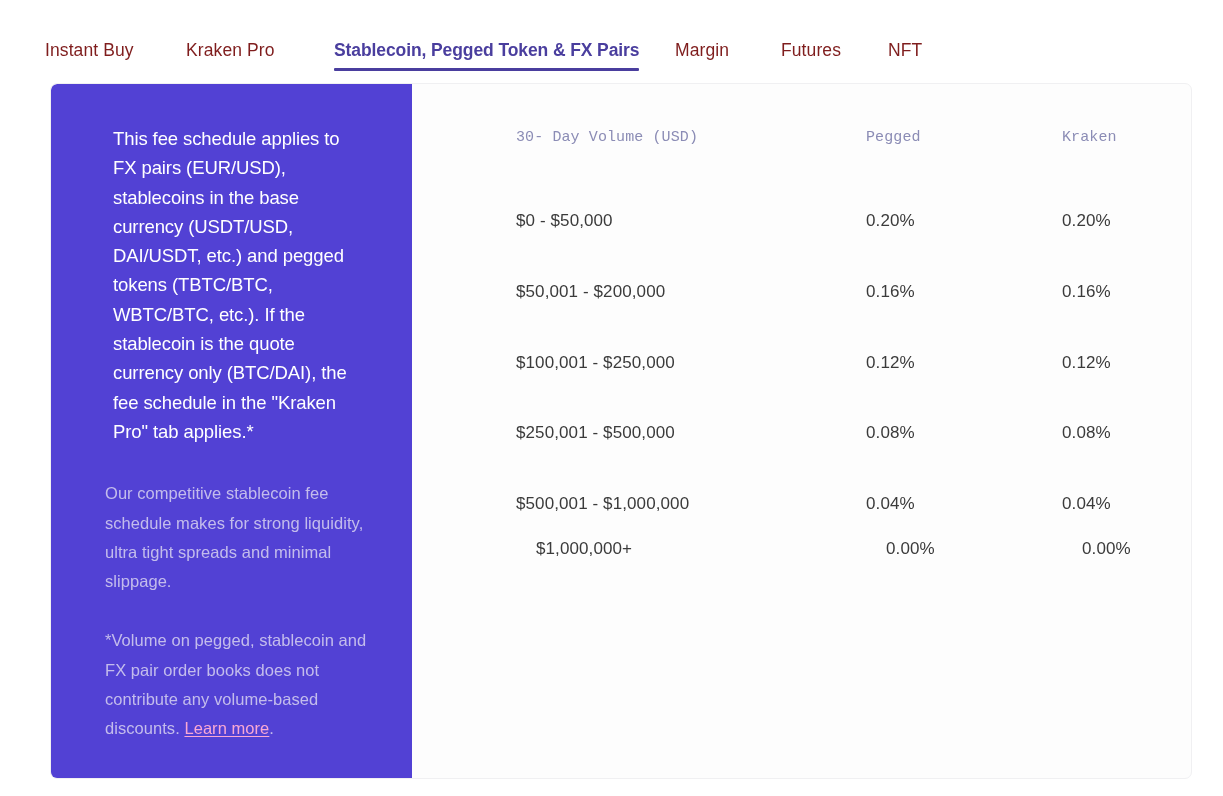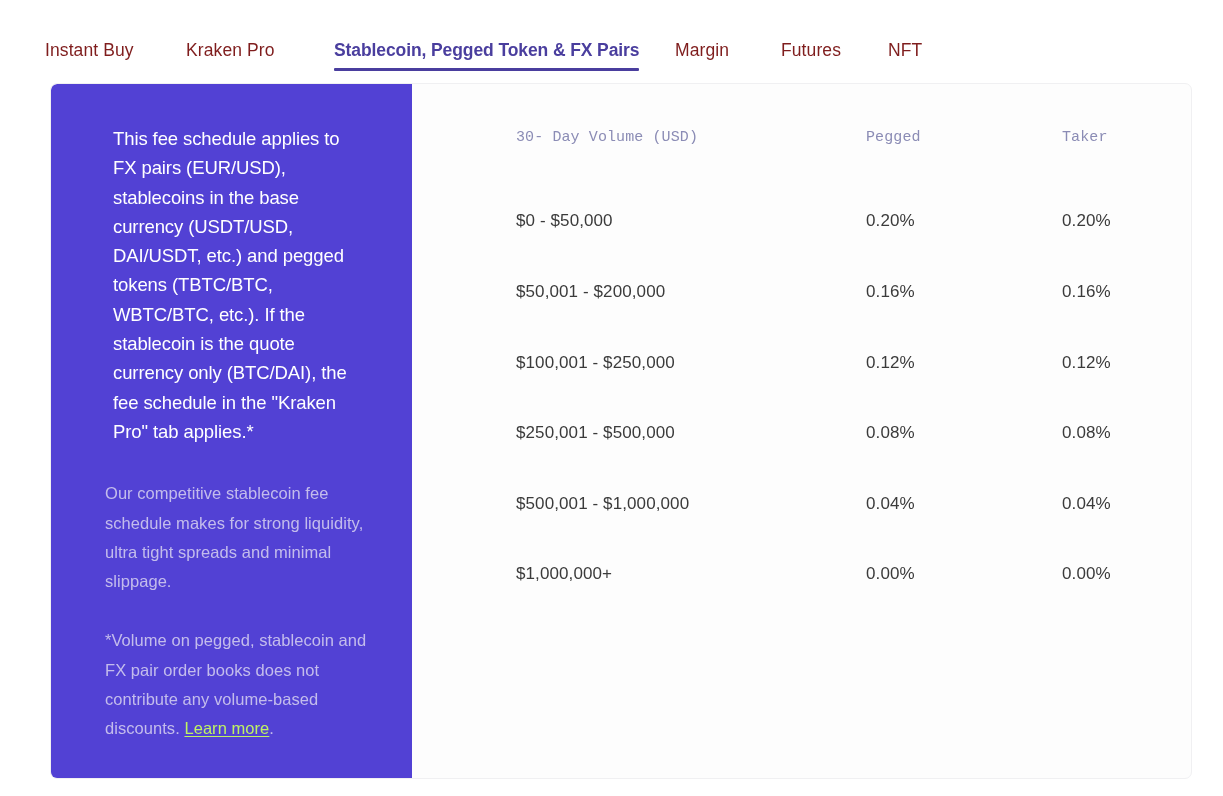--- a/index.html
+++ b/index.html
@@ -92,21 +92,21 @@
   }
   .panel-note {
     font-size: 16.5px;
     line-height: 29.3px;
     color: #c3bcec;
     margin: 30px 0 0 0;
     letter-spacing: 0.05px;
   }
   .panel-note a,
   .learn-more {
-    color: #bef264;
+    color: #f9a8d4;
     text-decoration: underline;
     text-underline-offset: 2px;
     cursor: pointer;
   }
 
   
   .table {
     position: absolute;
     left: 361px;
     top: 0;
@@ -156,21 +156,21 @@
     <p class="panel-heading">This fee schedule applies to FX pairs (EUR/USD), stablecoins in the base currency (USDT/USD, DAI/USDT, etc.) and pegged tokens (TBTC/BTC, WBTC/BTC, etc.). If the stablecoin is the quote currency only (BTC/DAI), the fee schedule in the "Kraken Pro" tab applies.*</p>
     <p class="panel-body">Our competitive stablecoin fee schedule makes for strong liquidity, ultra tight spreads and minimal slippage.</p>
     <p class="panel-note"><span>*Volume on pegged, stablecoin and FX pair order books does not contribute any volume-based discounts. </span><span class="learn-more">Learn more</span><span>.</span></p>
   </div>
 
   <div class="table">
 
     <div class="row head-row">
       <span class="cell col-volume">30- Day Volume (USD)</span>
       <span class="cell col-maker">Pegged</span>
-      <span class="cell col-taker">Taker</span>
+      <span class="cell col-taker">Kraken</span>
     </div>
 
     <div id="table-body">
         <div class="row data-row" style="top: 125px;">
           <span class="cell col-volume">$0 - $50,000</span>
           <span class="cell col-maker">0.20%</span>
           <span class="cell col-taker">0.20%</span>
         </div>
         <div class="row data-row" style="top: 195.8px;">
           <span class="cell col-volume">$50,001 - $200,000</span>
@@ -185,21 +185,21 @@
         <div class="row data-row" style="top: 337.4px;">
           <span class="cell col-volume">$250,001 - $500,000</span>
           <span class="cell col-maker">0.08%</span>
           <span class="cell col-taker">0.08%</span>
         </div>
         <div class="row data-row" style="top: 408.2px;">
           <span class="cell col-volume">$500,001 - $1,000,000</span>
           <span class="cell col-maker">0.04%</span>
           <span class="cell col-taker">0.04%</span>
         </div>
-        <div class="row data-row" style="top: 478px;">
+        <div class="row data-row" style="top: 453px; margin-left: 20px;">
           <span class="cell col-volume">$1,000,000+</span>
           <span class="cell col-maker">0.00%</span>
           <span class="cell col-taker">0.00%</span>
         </div>
       </div>
 
   </div>
 </div>
 
 </body></html>

